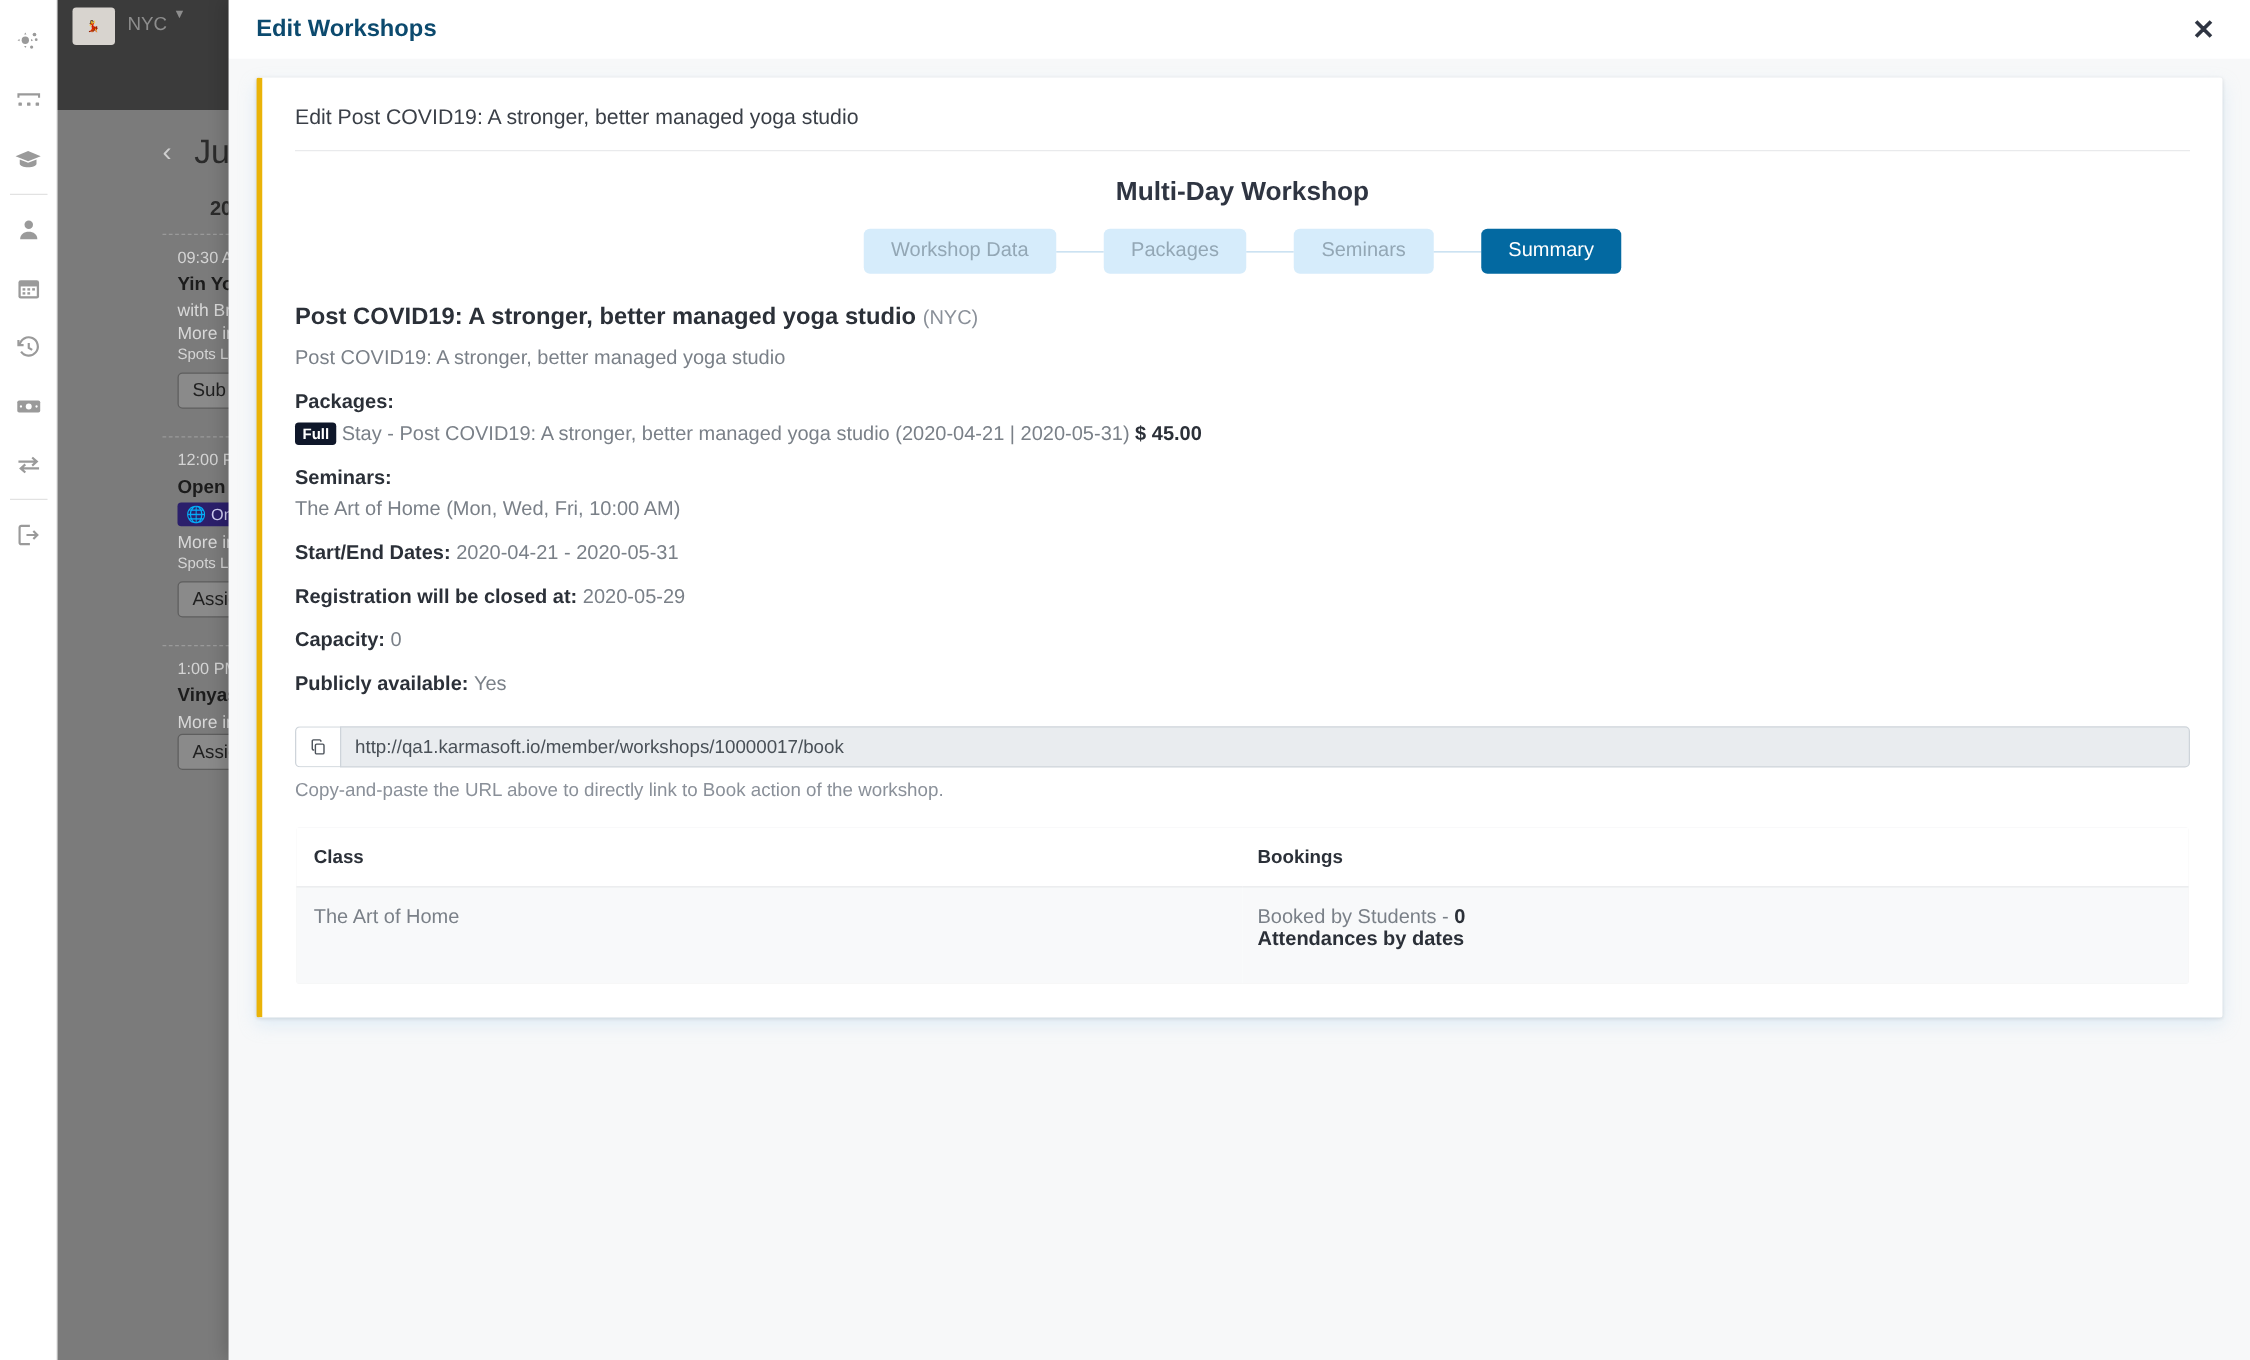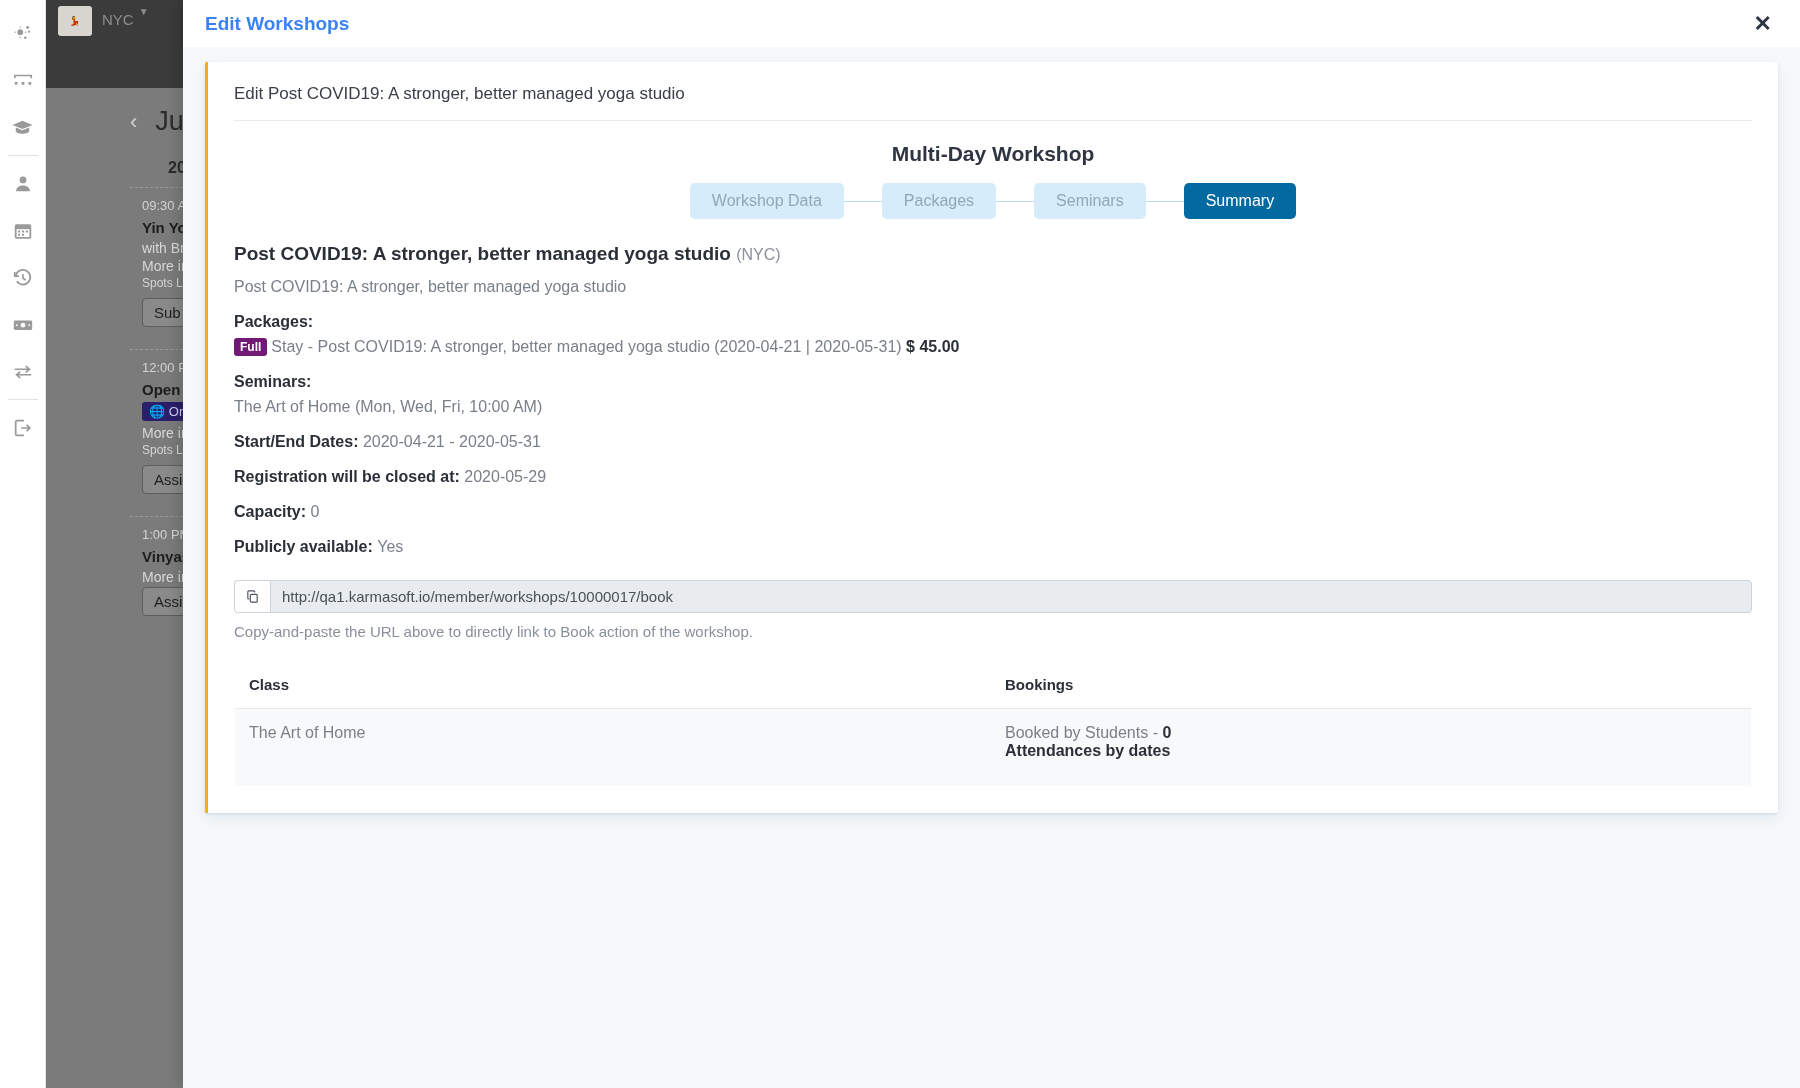--- a/index.html
+++ b/index.html
@@ -77,34 +77,34 @@
     background: #ffffff;
     display: flex; flex-direction: column;
     box-shadow: -3px 0 14px rgba(0,0,0,.18);
   }
   #modal-header {
     height: 47px; flex: 0 0 47px;
     display: flex; align-items: center; justify-content: space-between;
     padding: 0 22px 0 22px;
     background: #ffffff;
   }
-  #modal-title { font-size: 19px; font-weight: bold; color: #3b82f6; }
+  #modal-title { font-size: 19px; font-weight: bold; color: #0c4a6e; }
   #modal-close {
     font-size: 22px; color: #2f3542; line-height: 1;
     padding: 2px 6px; cursor: pointer; font-weight: bold;
   }
   #modal-body {
     flex: 1 1 auto; overflow: hidden;
     background: #f7f8f9;
     padding: 7px 0 0 0;
   }
   #panel {
     margin: 8px 22px 0 22px;
     background: #ffffff;
-    border-left: 3px solid #eab308;
+    border-left: 5px solid #eab308;
     border-radius: 2px;
     box-shadow: 0 1px 3px rgba(0,0,0,.10), 0 6px 14px rgba(180,215,240,.35);
     padding: 0 26px 26px 26px;
   }
   #panel-heading {
     font-size: 17px; color: #3a3f47;
     padding: 22px 0 16px 0;
     border-bottom: 1px solid #e9eaec;
   }
   #wizard-title {
@@ -125,21 +125,21 @@
 
   #wsTitleRow { margin-top: 24px; font-size: 19px; font-weight: bold; color:#2b3038; }
   #wsTitleRow .loc { font-weight: normal; font-size: 16px; color:#8a9099; }
   #wsDesc { margin-top: 13px; font-size: 16px; color:#7a8088; }
 
   .kv { margin-top: 17px; font-size: 16px; color: #2b3038; font-weight: bold; }
   .kv .val { font-weight: normal; color: #7a8088; }
   .sub-line { margin-top: 7px; font-size: 16px; color: #7a8088; }
 
   .badge-full {
-    display:inline-block; background:#701a75; color:#ffffff;
+    display:inline-block; background:#0f172a; color:#ffffff;
     font-size: 12px; font-weight: bold; border-radius: 3px;
     padding: 2px 6px; vertical-align: 1px; margin-right: 4px;
   }
   .pkg-price { color:#2b3038; font-weight: bold; }
 
   #urlRow { display: flex; margin-top: 24px; height: 33px; }
   #copyBtn {
     width: 36px; border: 1px solid #ced4da; border-right: none;
     border-radius: 4px 0 0 4px; background: #ffffff;
     display: flex; align-items: center; justify-content: center;

